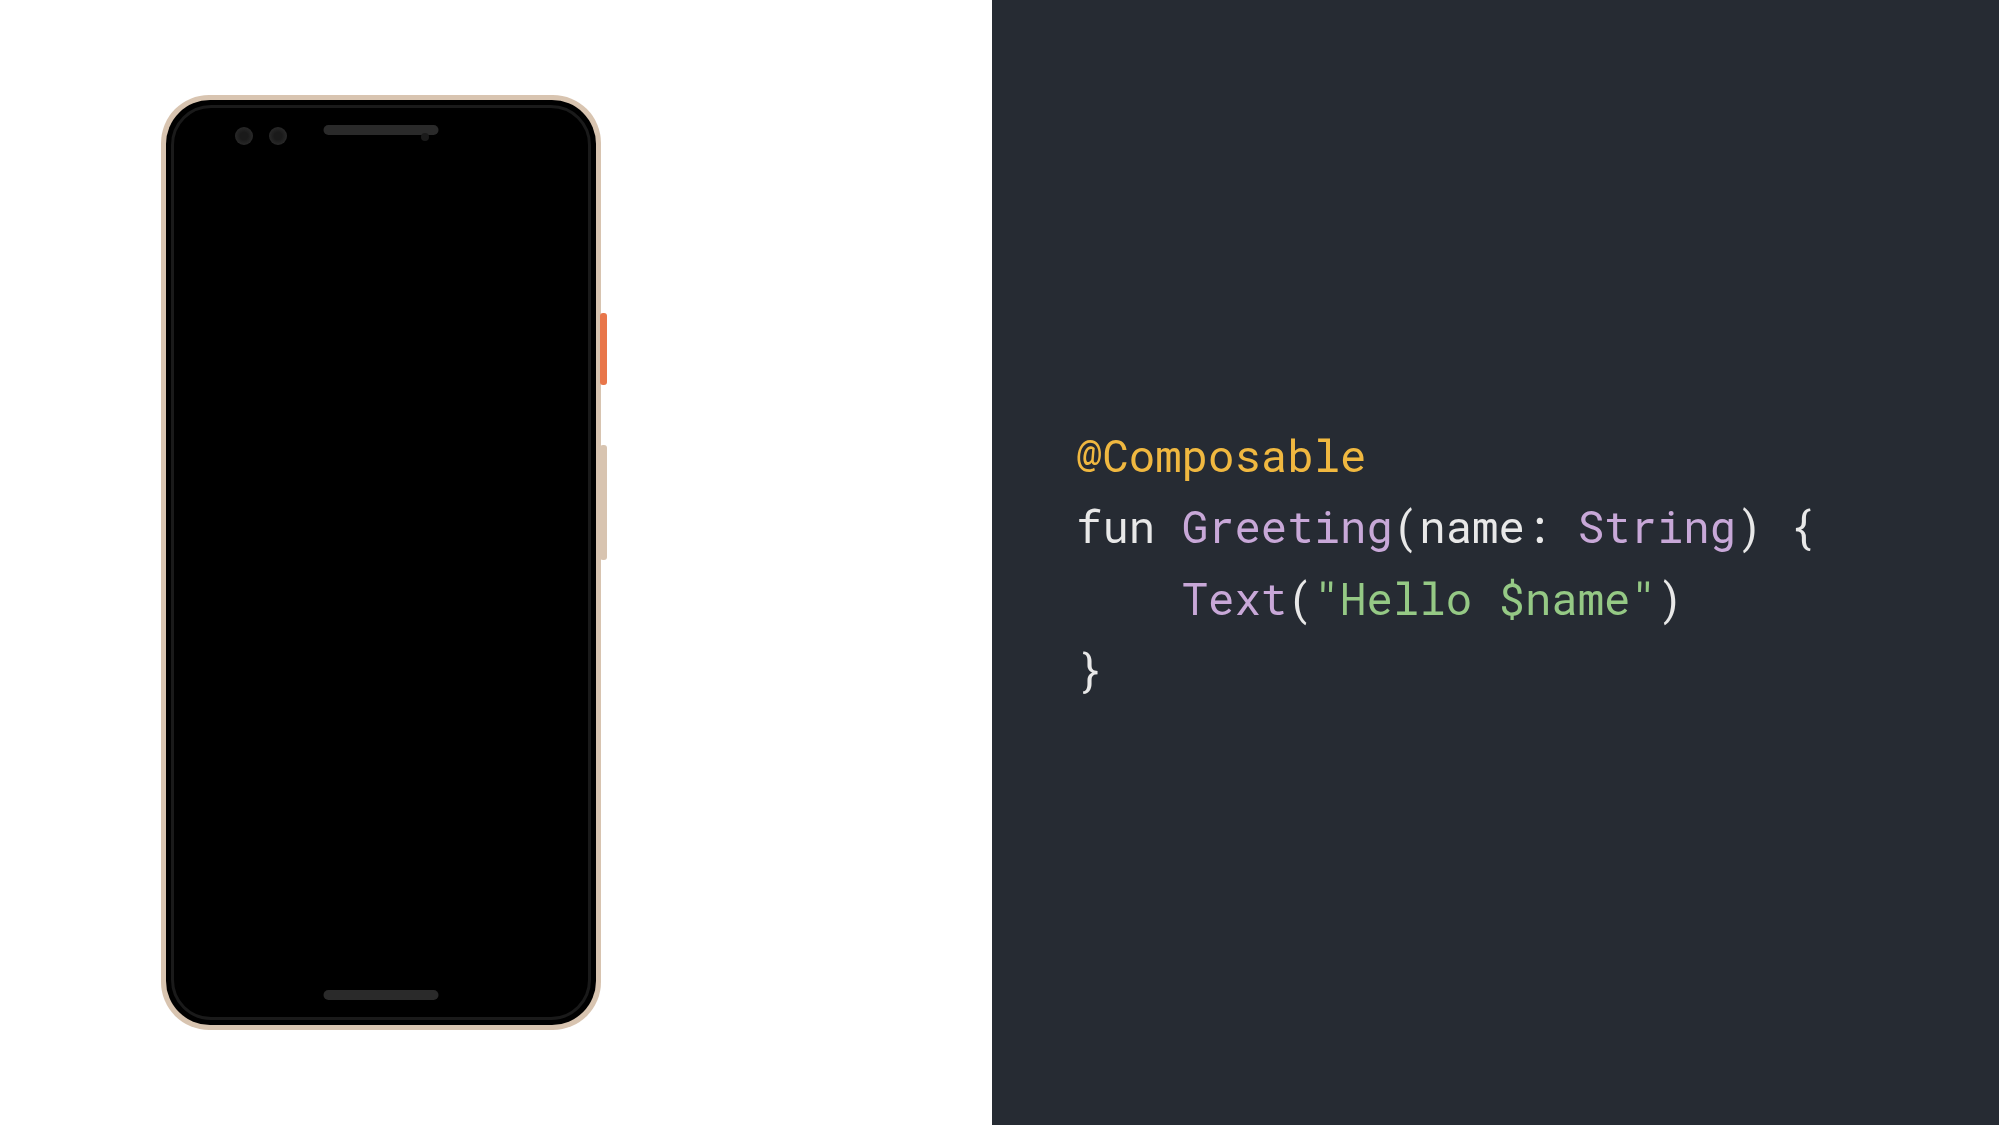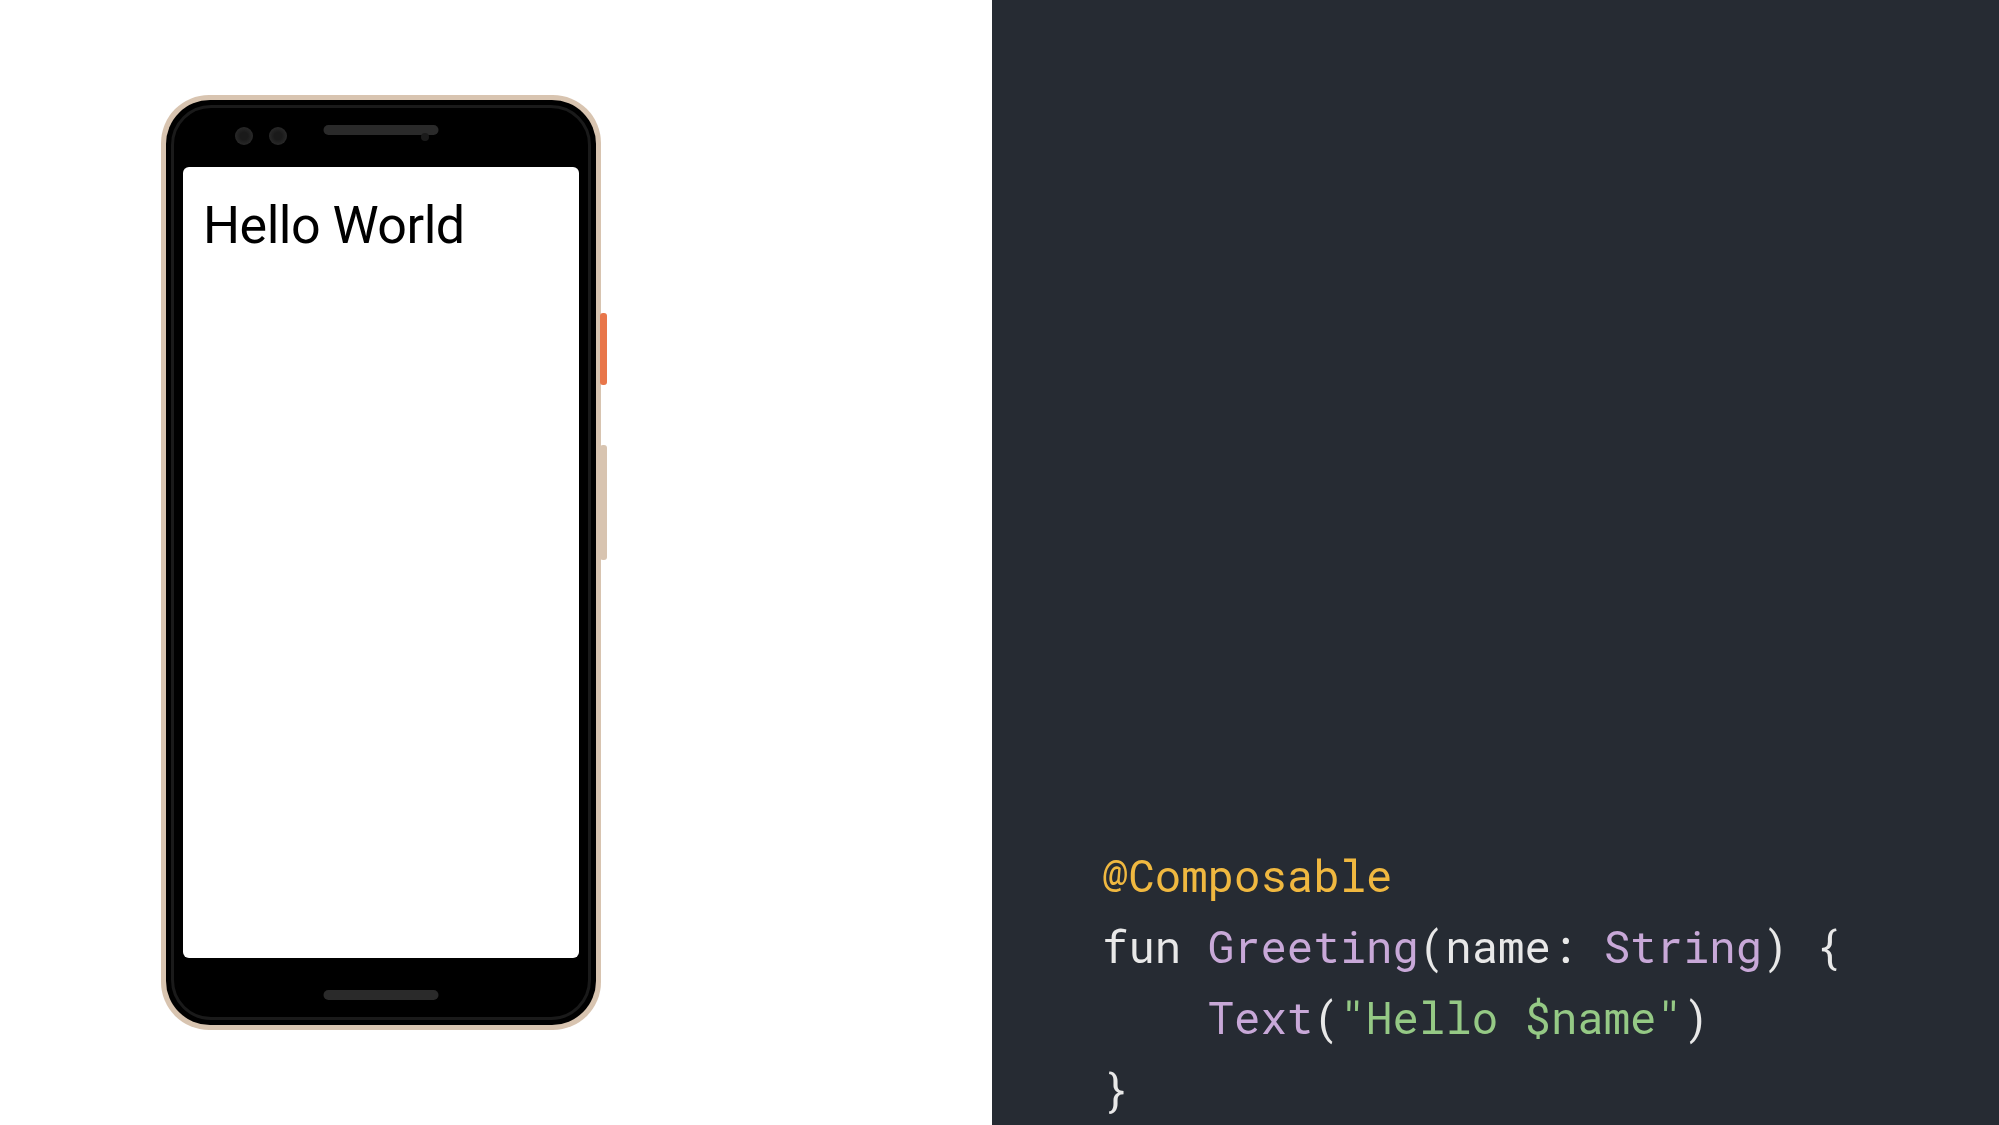--- a/index.html
+++ b/index.html
@@ -17,22 +17,22 @@
       display: flex;
       align-items: center;
       justify-content: center;
       position: relative;
     }
     .right-panel {
       flex: 1;
       height: 100%;
       background: #262b33;
       display: flex;
-      align-items: flex-end;
-      padding-left: 110px;
+      align-items: center;
+      padding-left: 84px;
     }
     .phone-frame {
       position: relative;
       width: 440px;
       height: 935px;
       margin-left: -230px;
     }
     .phone-outer {
       position: absolute;
       inset: 0;
@@ -156,23 +156,20 @@
     <div class="phone-outer"></div>
     <div class="phone-body"></div>
     <div class="phone-inner-bezel"></div>
     <div class="power-button"></div>
     <div class="volume-button"></div>
     <div class="top-speaker"></div>
     <div class="bottom-speaker"></div>
     <div class="camera-1"></div>
     <div class="camera-2"></div>
     <div class="sensor-dot"></div>
-    <div class="phone-screen">
-      <div class="screen-text">Hello World</div>
-    </div>
   </div>
 </div>
 
 <div class="right-panel">
   <div class="code-block"><span class="annotation">@Composable</span>
 <span class="keyword">fun</span> <span class="function-name">Greeting</span><span class="punct">(</span><span class="param">name</span><span class="punct">: </span><span class="type-name">String</span><span class="punct">)</span><span class="punct"> {</span>
 <span>    </span><span class="function-name">Text</span><span class="punct">(</span><span class="string-literal">"Hello $name"</span><span class="punct">)</span>
 <span class="punct">}</span></div>
 </div>
 

